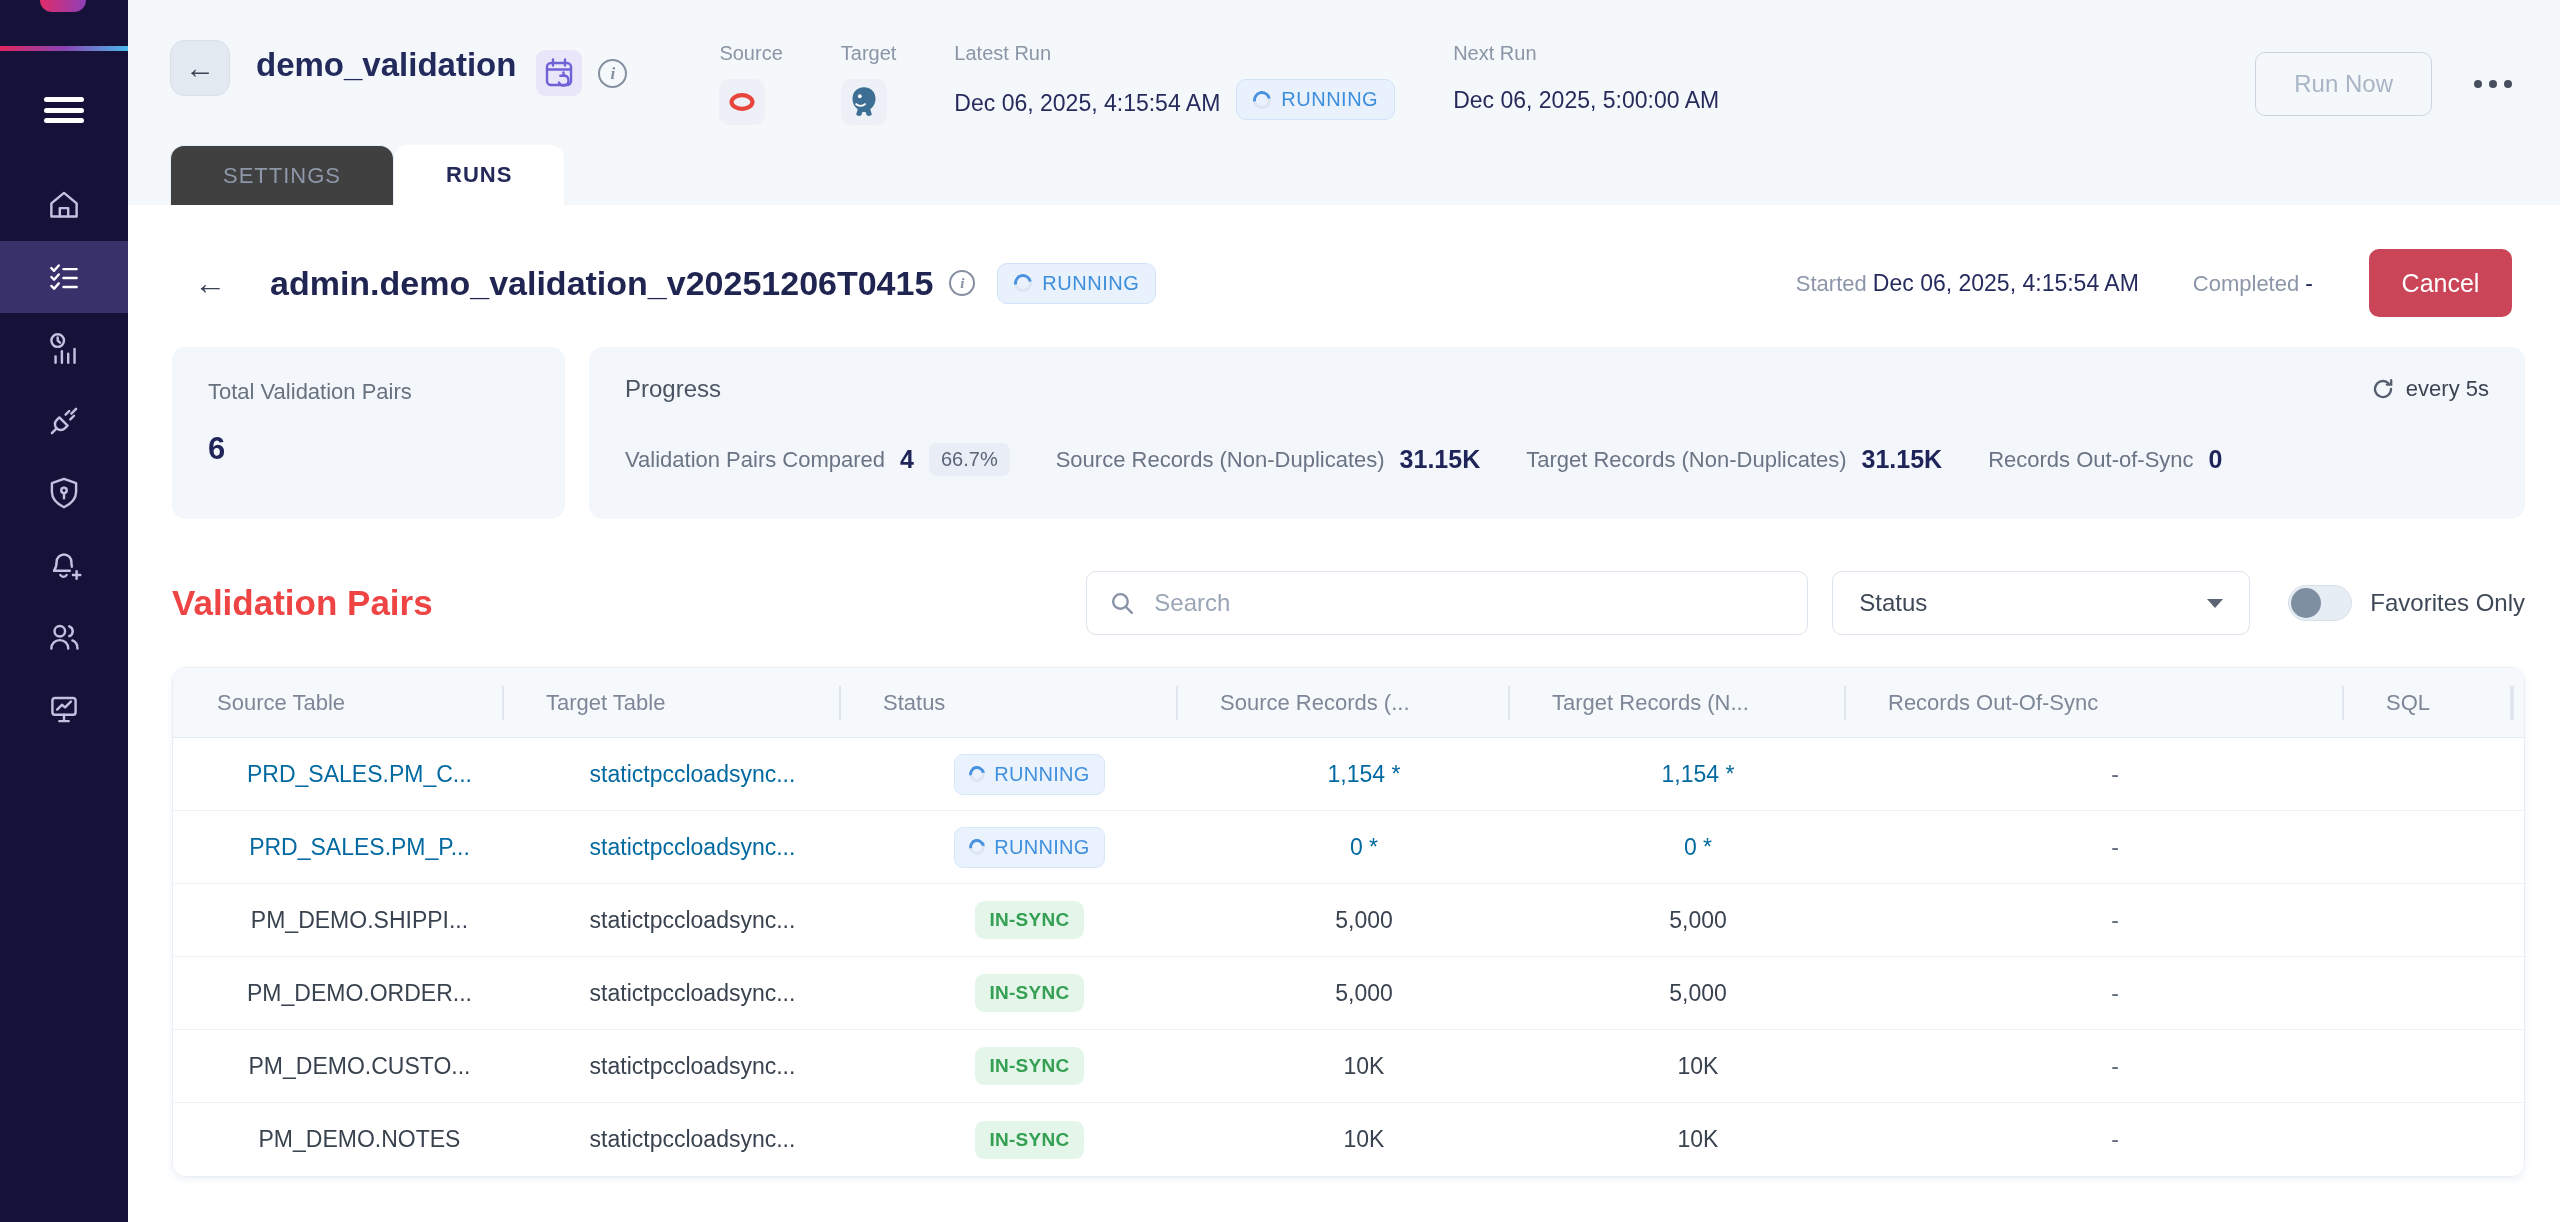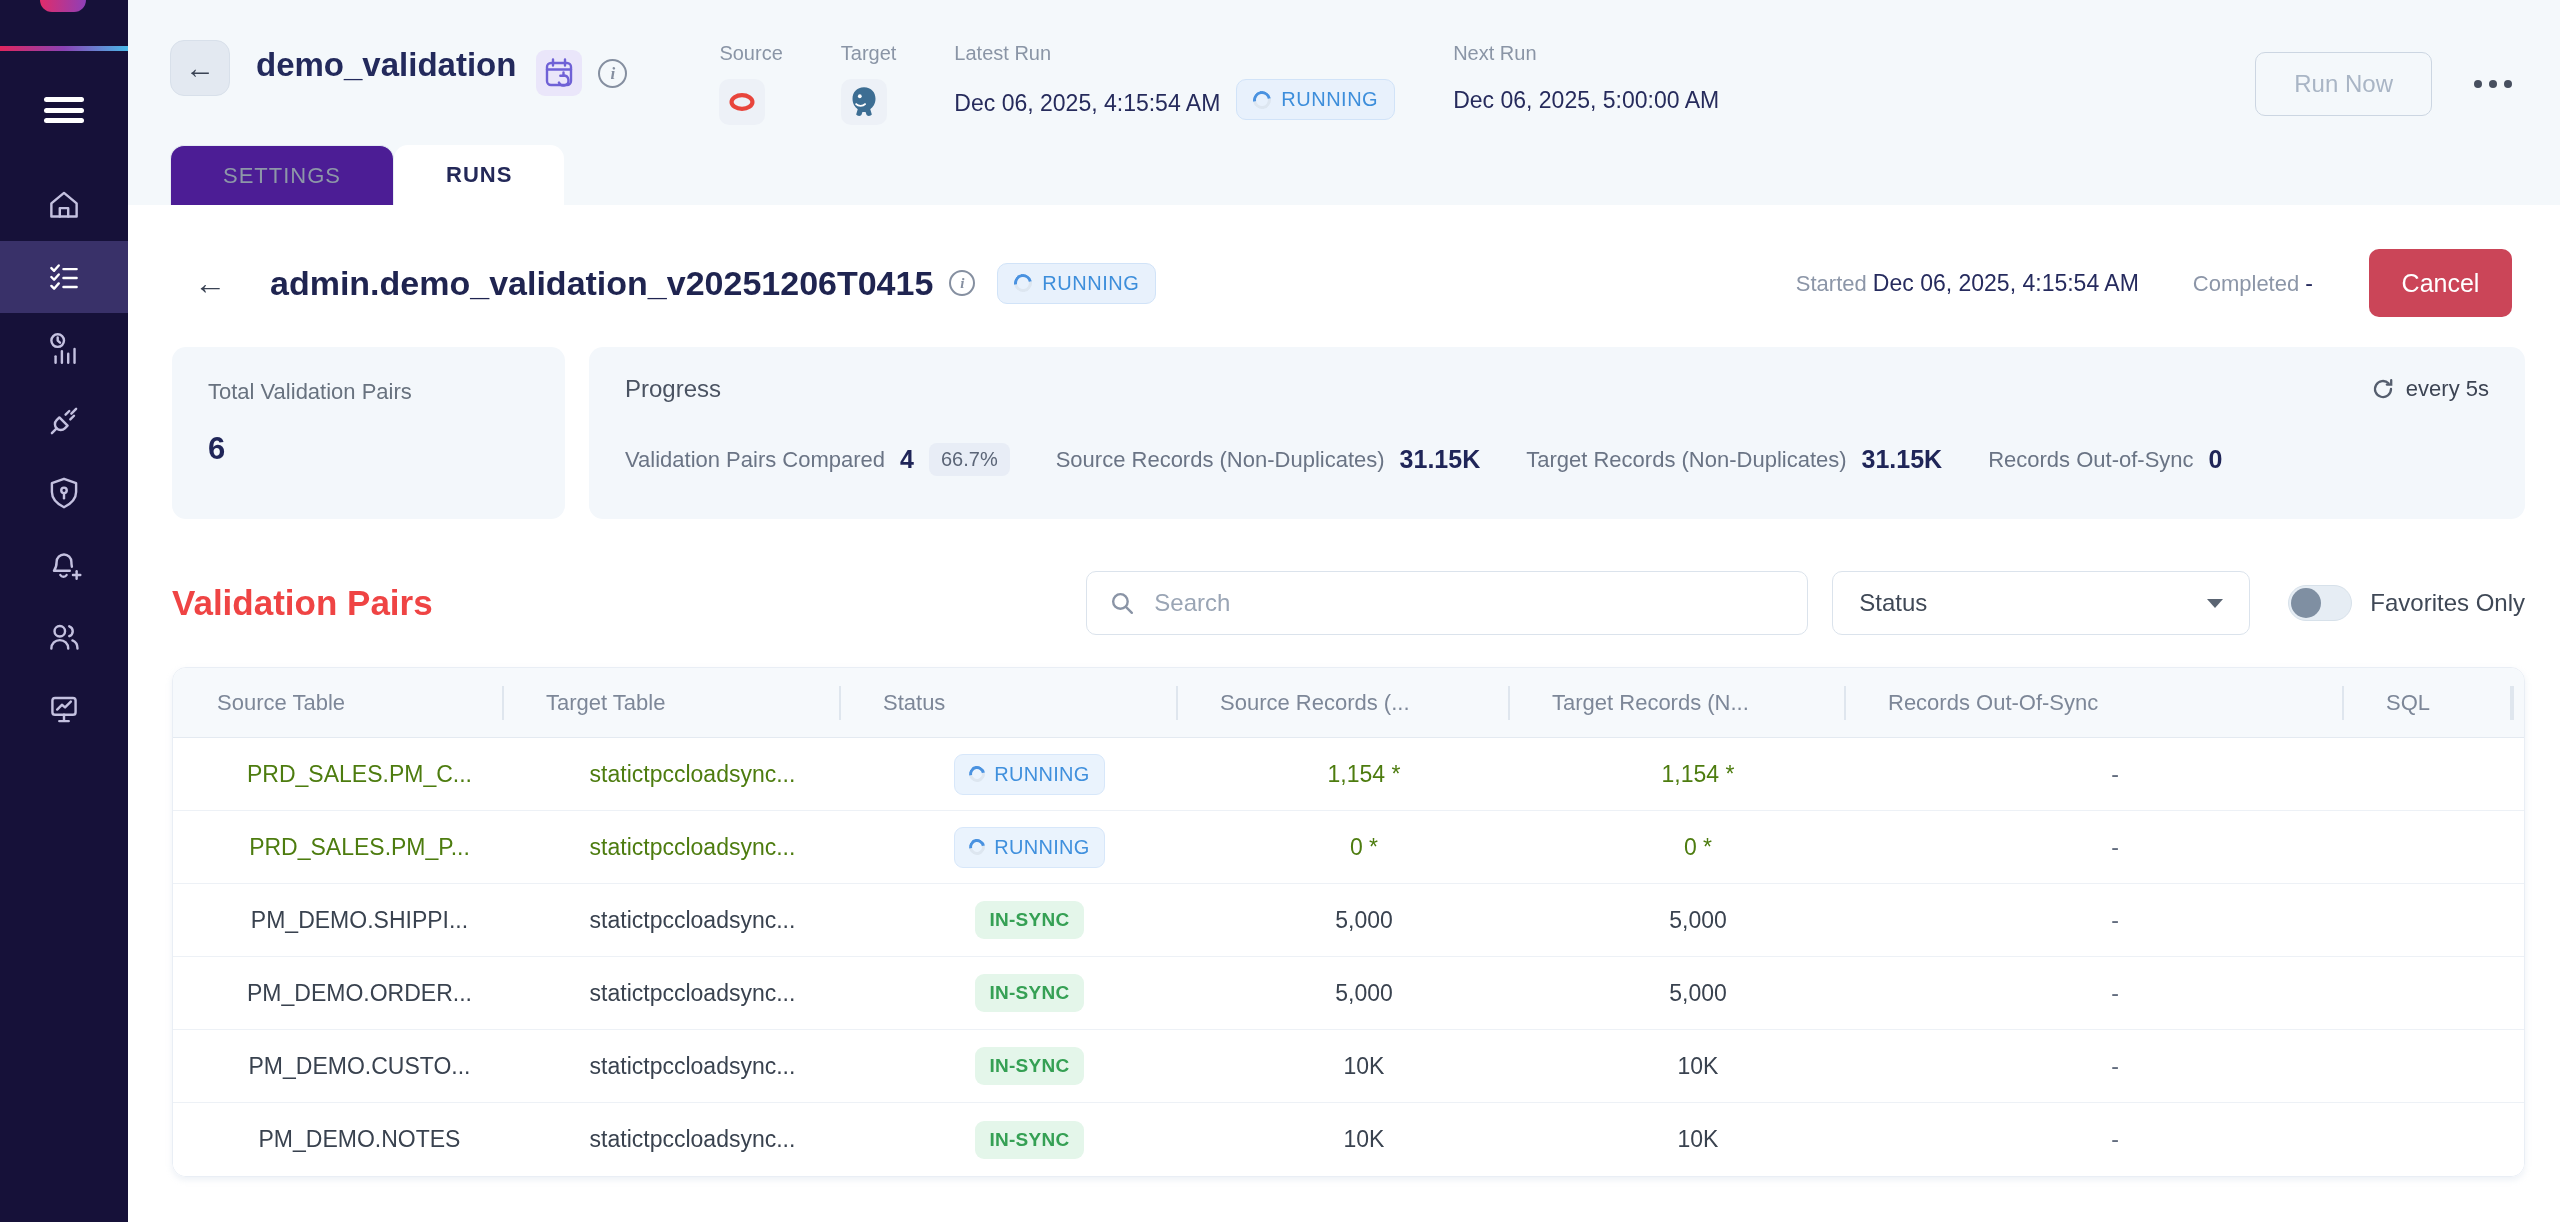--- a/index.html
+++ b/index.html
@@ -57,21 +57,21 @@
   .run-now { margin-top:32px; padding:17px 38px; font-size:24px; color:#a9b5c5;
     background:transparent; border:1px solid #ccd6e2; border-radius:10px; cursor:not-allowed; }
   .dots { display:flex; gap:7px; margin:60px 0 0 42px; cursor:pointer; }
   .dots i { width:8px; height:8px; border-radius:50%; background:#474f5f; }
 
   
   .tabs { display:flex; margin-left:42px; align-items:flex-end; height:60px; }
   .tab { height:60px; display:flex; align-items:center; justify-content:center;
     padding:0 52px; font-size:22px; letter-spacing:1px; border-radius:14px 14px 0 0;
     cursor:pointer; }
-  .tab.inactive { background:#4c1d95; border:1px solid #e6edf4; border-bottom:none;
+  .tab.inactive { background:#404040; border:1px solid #e6edf4; border-bottom:none;
     color:#8d97a8; }
   .tab.active { background:#ffffff; color:#232858; font-weight:bold; }
 
   
   .content { background:#ffffff; width:2432px; height:1017px; }
   .run-header { display:flex; align-items:center; padding:44px 48px 0 66px; }
   .back-arrow { font-size:32px; color:#3a4354; cursor:pointer; }
   .run-title { font-size:34px; font-weight:bold; color:#1f2450; margin-left:44px; }
   .run-header .info-ic { width:26px; height:26px; font-size:15px; margin-left:16px; }
   .run-header .badge-running { margin-left:22px; }
@@ -135,21 +135,21 @@
   .th { position:relative; font-size:22px; color:#7d8798; padding-left:44px;
     display:flex; align-items:center; height:70px; }
   .th + .th::before { content:""; position:absolute; left:0; top:18px; width:2px;
     height:34px; background:#dfe6ee; }
   .th.sql::after { content:""; position:absolute; right:0; top:18px; width:2px;
     height:34px; background:#dfe6ee; }
   .tbody .trow { height:73px; background:#ffffff; border-bottom:1px solid #edf1f6; }
   .tbody .trow:last-child { border-bottom:none; }
   .td { font-size:23px; color:#39424f; padding-left:44px; white-space:nowrap;
     overflow:hidden; }
-  .trow.muted .td.txt { color:#4d7c0f; }
+  .trow.muted .td.txt { color:#0369a1; }
   .td.dash { color:#626c7e; }
   .pill { display:inline-flex; align-items:center; gap:9px; border-radius:9px;
     font-size:19px; font-weight:bold; letter-spacing:.3px; padding:8px 14px; }
   .pill.running { background:#eaf3fd; border:1px solid #d7e7fa; color:#4090dd;
     font-weight:500; font-size:20px; }
   .pill.running .spin { width:16px; height:16px; border-width:3px; }
   .pill.insync { background:#e4f6ea; color:#35a054; }
 </style>
 </head>
 <body>

